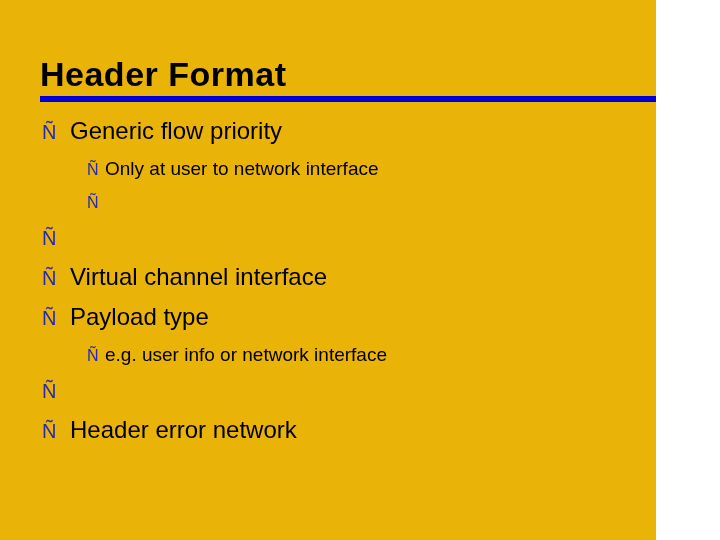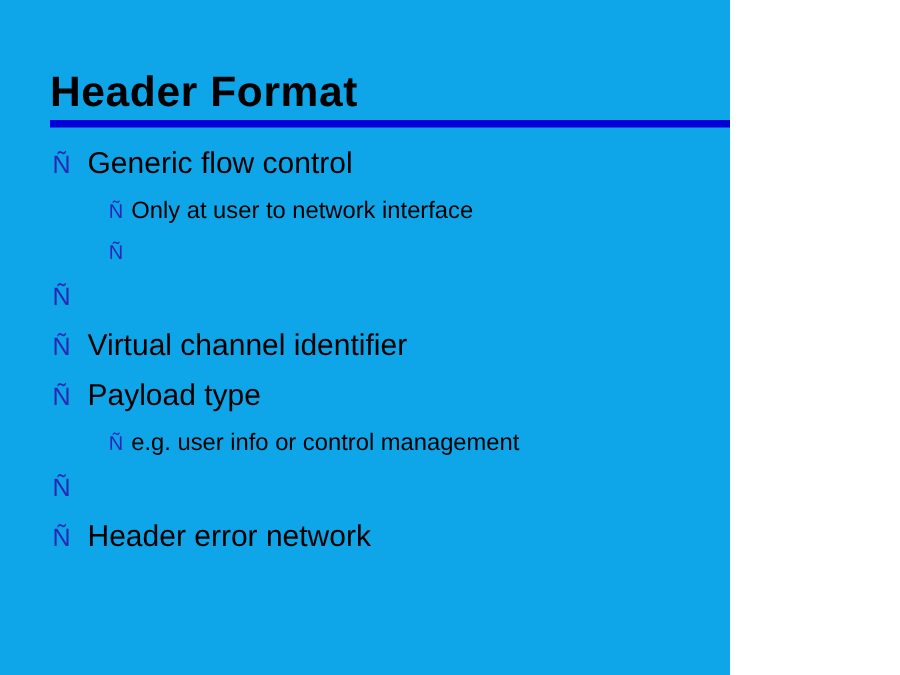--- a/index.html
+++ b/index.html
@@ -2,23 +2,23 @@
 <html style="--accent: #0000d8; --bullet: #2828b4;"><head>
 <meta charset="utf-8">
 <style>
   html, body {
     margin: 0;
     padding: 0;
     background: #ffffff;
   }
   .slide {
     position: relative;
-    width: 584px;
+    width: 656px;
     height: 540px;
-    background: #0ea5e9;
+    background: #eab308;
     overflow: hidden;
     font-family: "Liberation Sans", sans-serif;
     color: #000000;
   }
   .title {
     position: absolute;
     left: 40px;
     top: 56px;
     font-size: 34px;
     line-height: 36px;
@@ -80,43 +80,43 @@
 </style>
 </head>
 <body>
 
 <div class="slide">
   <div class="title">Header Format</div>
   <div class="title-rule"></div>
   <div class="bullet-list">
       <div class="item level-1">
         <span class="bullet">Ñ</span>
-        <span class="text">Generic flow control</span>
+        <span class="text">Generic flow priority</span>
       </div>
       <div class="item level-2">
         <span class="bullet">Ñ</span>
         <span class="text">Only at user to network interface</span>
       </div>
       <div class="item level-2">
         <span class="bullet">Ñ</span>
       </div>
       <div class="item level-1">
         <span class="bullet">Ñ</span>
       </div>
       <div class="item level-1">
         <span class="bullet">Ñ</span>
-        <span class="text">Virtual channel identifier</span>
+        <span class="text">Virtual channel interface</span>
       </div>
       <div class="item level-1">
         <span class="bullet">Ñ</span>
         <span class="text">Payload type</span>
       </div>
       <div class="item level-2">
         <span class="bullet">Ñ</span>
-        <span class="text">e.g. user info or control management</span>
+        <span class="text">e.g. user info or network interface</span>
       </div>
       <div class="item level-1">
         <span class="bullet">Ñ</span>
       </div>
       <div class="item level-1">
         <span class="bullet">Ñ</span>
         <span class="text">Header error network</span>
       </div>
     </div>
 </div>

